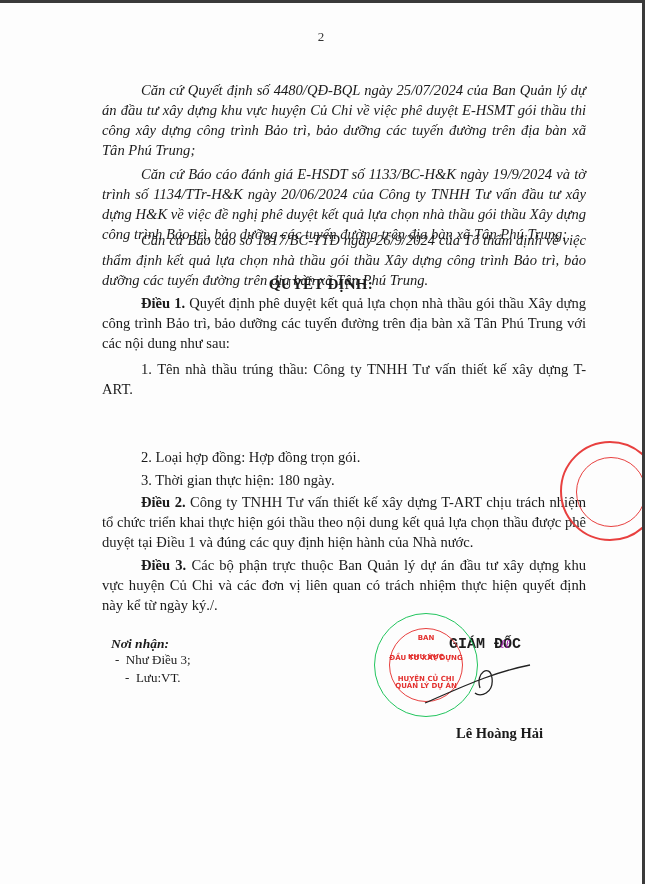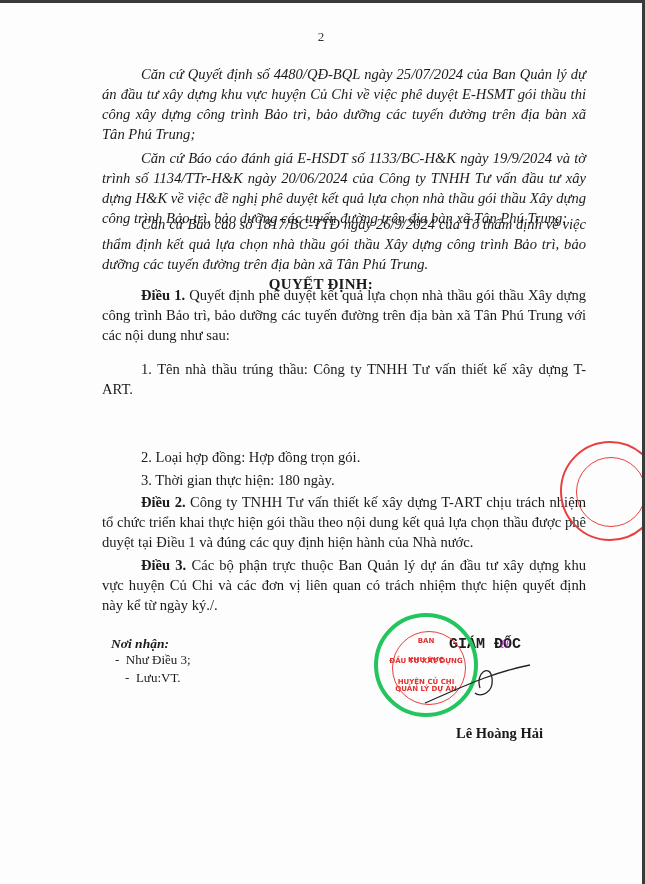--- a/index.html
+++ b/index.html
@@ -1,50 +1,50 @@
 <!DOCTYPE html>
 <html><head>
 <meta charset="utf-8">
 <style>
   html, body { margin:0; padding:0; }
   body { width:645px; height:884px; background:#3a3a3a; position:relative; overflow:hidden;
          font-family:"Liberation Serif","DejaVu Serif",serif; color:#1a1a1a; }
   .page { position:absolute; left:0; top:3px; width:642px; height:881px; background:#fdfdfd; overflow:hidden; }
   .pagenum { position:absolute; top:26px; left:0; width:100%; text-align:center; font-size:13px; color:#333; }
   .para { position:absolute; left:102px; width:484px; font-size:14.6px; line-height:20px; text-align:justify; }
-  .it { font-style:italic; }
+  .it { font-style:italic;margin-top:16px; }
   .indent { text-indent:39px; }
   .heading { position:absolute; top:273px; left:0; width:642px; text-align:center; font-weight:bold; font-size:15px; letter-spacing:0.3px; }
   b { font-weight:bold; }
   .recv { position:absolute; left:111px; top:633px; font-size:13.5px; font-weight:bold; font-style:italic; }
   .recv-list { position:absolute; left:115px; top:648px; font-size:13px; line-height:18px;text-align:center; }
   .recv-list div::before { content:"-  "; white-space:pre; }
   .title-sign { position:absolute; left:449px; top:633px; font-size:15px; font-weight:bold;font-family:Liberation Mono, monospace; }
   .signer { position:absolute; left:456px; top:693px; font-size:14.5px; font-weight:bold;margin-top:29px; }
-  .stamp { position:absolute; left:374px; top:610px; width:104px; height:104px; border:4px solid #22c55e; border-radius:50%;
+  .stamp { position:absolute; left:374px; top:610px; width:104px; height:104px; border:1px solid #22c55e; border-radius:50%;
            box-sizing:border-box; color:#e3312f; font-family:"DejaVu Sans",sans-serif; }
   .stamp .inner { position:absolute; left:14px; top:14px; width:72px; height:72px; border:1.2px solid #e8403f; border-radius:50%; }
   .stamp .txt { position:absolute; left:0; width:100%; text-align:center; font-size:7px; font-weight:bold; line-height:9px; }
   .stamp2 { position:absolute; left:560px; top:438px; width:100px; height:100px; border:2px solid #e8403f; border-radius:50%; box-sizing:border-box; }
   .stamp2 .inner { position:absolute; left:14px; top:14px; width:68px; height:68px; border:1.2px solid #e8403f; border-radius:50%; }
   .flourish { position:absolute; left:500px; top:634px; font-size:12px; font-style:italic; color:#a21caf; }
 </style>
 </head>
 <body>
 
 <div class="page">
   <div class="pagenum">2</div>
 
   <div class="para it indent" style="top:61px;">Căn cứ Quyết định số 4480/QĐ-BQL ngày 25/07/2024 của Ban Quản lý dự án đầu tư xây dựng khu vực huyện Củ Chi về việc phê duyệt E-HSMT gói thầu thi công xây dựng công trình Bảo trì, bảo dưỡng các tuyến đường trên địa bàn xã Tân Phú Trung;</div>
   <div class="para it indent" style="top:145px;">Căn cứ Báo cáo đánh giá E-HSDT số 1133/BC-H&amp;K ngày 19/9/2024 và tờ trình số 1134/TTr-H&amp;K ngày 20/06/2024 của Công ty TNHH Tư vấn đầu tư xây dựng H&amp;K về việc đề nghị phê duyệt kết quả lựa chọn nhà thầu gói thầu Xây dựng công trình Bảo trì, bảo dưỡng các tuyến đường trên địa bàn xã Tân Phú Trung;</div>
   <div class="para it indent" style="top:211px;">Căn cứ Báo cáo số 1817/BC-TTĐ ngày 26/9/2024 của Tổ thẩm định về việc thẩm định kết quả lựa chọn nhà thầu gói thầu Xây dựng công trình Bảo trì, bảo dưỡng các tuyến đường trên địa bàn xã Tân Phú Trung.</div>
 
   <div class="heading">QUYẾT ĐỊNH:</div>
 
-  <div class="para indent" style="top:282px;">
+  <div class="para indent" style="top:290px;">
     <b>Điều 1.</b><span> Quyết định phê duyệt kết quả lựa chọn nhà thầu gói thầu Xây dựng công trình Bảo trì, bảo dưỡng các tuyến đường trên địa bàn xã Tân Phú Trung với các nội dung như sau:</span>
   </div>
   <div class="para indent" style="top:356px;">1. Tên nhà thầu trúng thầu: Công ty TNHH Tư vấn thiết kế xây dựng T-ART.</div>
   <div class="para indent" style="top:444px;">2. Loại hợp đồng: Hợp đồng trọn gói.</div>
   <div class="para indent" style="top:467px;">3. Thời gian thực hiện: 180 ngày.</div>
 
   <div class="para indent" style="top:489px;">
     <b>Điều 2.</b><span> Công ty TNHH Tư vấn thiết kế xây dựng T-ART chịu trách nhiệm tổ chức triển khai thực hiện gói thầu theo nội dung kết quả lựa chọn thầu được phê duyệt tại Điều 1 và đúng các quy định hiện hành của Nhà nước.</span>
   </div>
 

